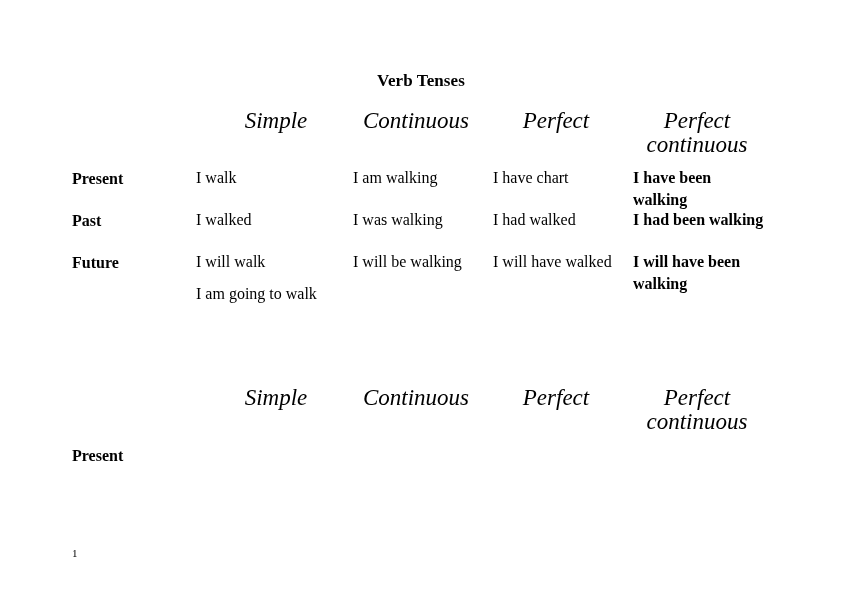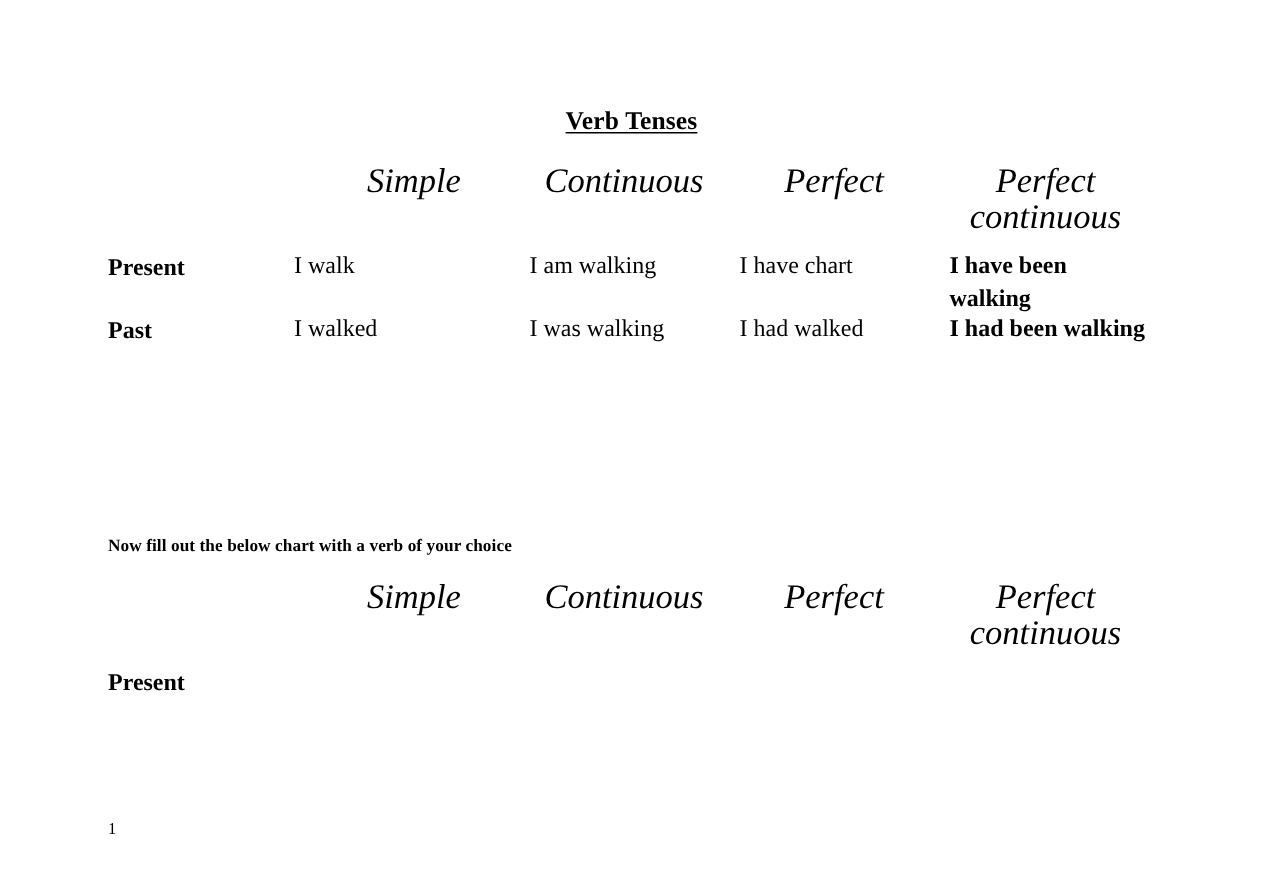--- a/index.html
+++ b/index.html
@@ -27,21 +27,20 @@
     position: absolute;
     left: 0;
     top: 71px;
     width: 842px;
     text-align: center;
     font-size: 17px;
     font-weight: bold;
     letter-spacing: 0.1px;
   }
   .doc-title .u {
-    text-decoration: underline;
     text-underline-offset: 2px;
   }
 
   
   .tense-table {
     position: absolute;
     left: 0;
     width: 842px;
   }
   .hdr-row {
@@ -169,25 +168,40 @@
           <span>I was walking</span>
         </div>
         <div class="cell c3">
           <span>I had walked</span>
         </div>
         <div class="cell c4">
           <span>I had been walking</span>
         </div>
       </div>
 
+      <div class="row">
+        <div class="row-label">Future</div>
+        <div class="cell c1">
+          <span>I will walk</span>
+          <span class="alt">I am going to walk</span>
+        </div>
+        <div class="cell c2">
+          <span>I will be walking</span>
+        </div>
+        <div class="cell c3">
+          <span>I will have walked</span>
+        </div>
+        <div class="cell c4">
+          <span>I will have been walking</span>
+        </div>
+      </div>
 
     </div>
   </div>
 
-  <div class="instruction">Now fill out the below chart with a verb of your choice</div>
 
   <div class="tense-table" id="table-blank">
 
     <div class="hdr-row">
       <div class="col-hdr ch1">Simple</div>
       <div class="col-hdr ch2">Continuous</div>
       <div class="col-hdr ch3">Perfect</div>
       <div class="col-hdr ch4">Perfect continuous</div>
     </div>
 

